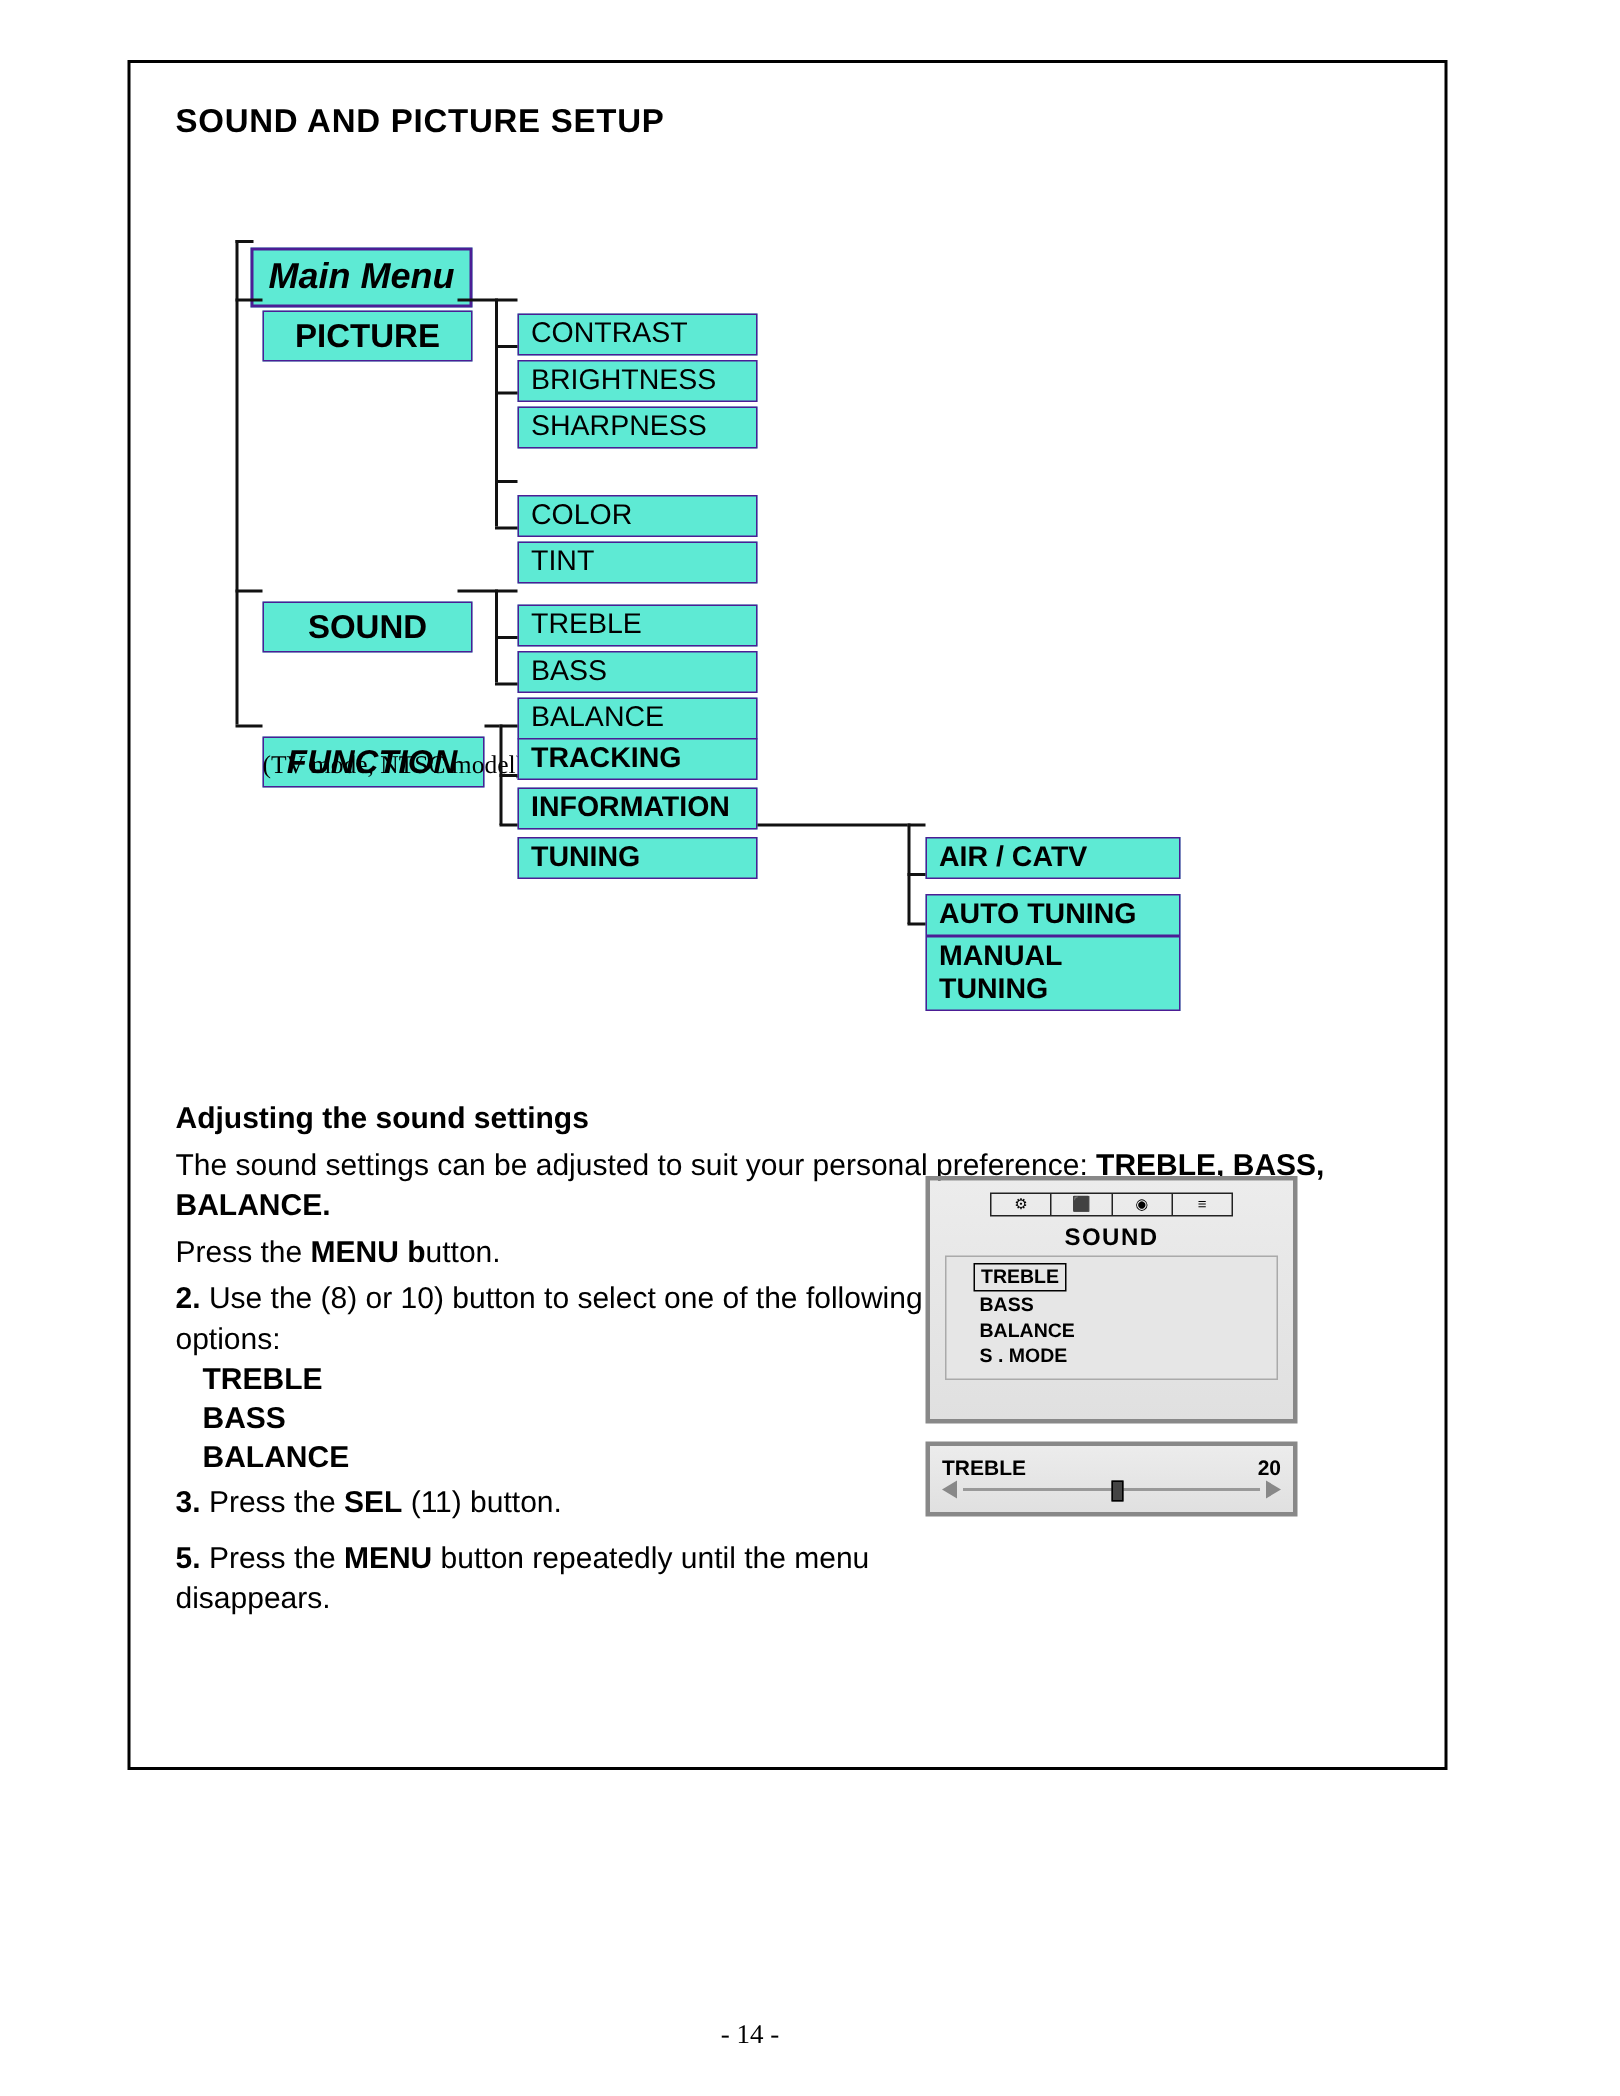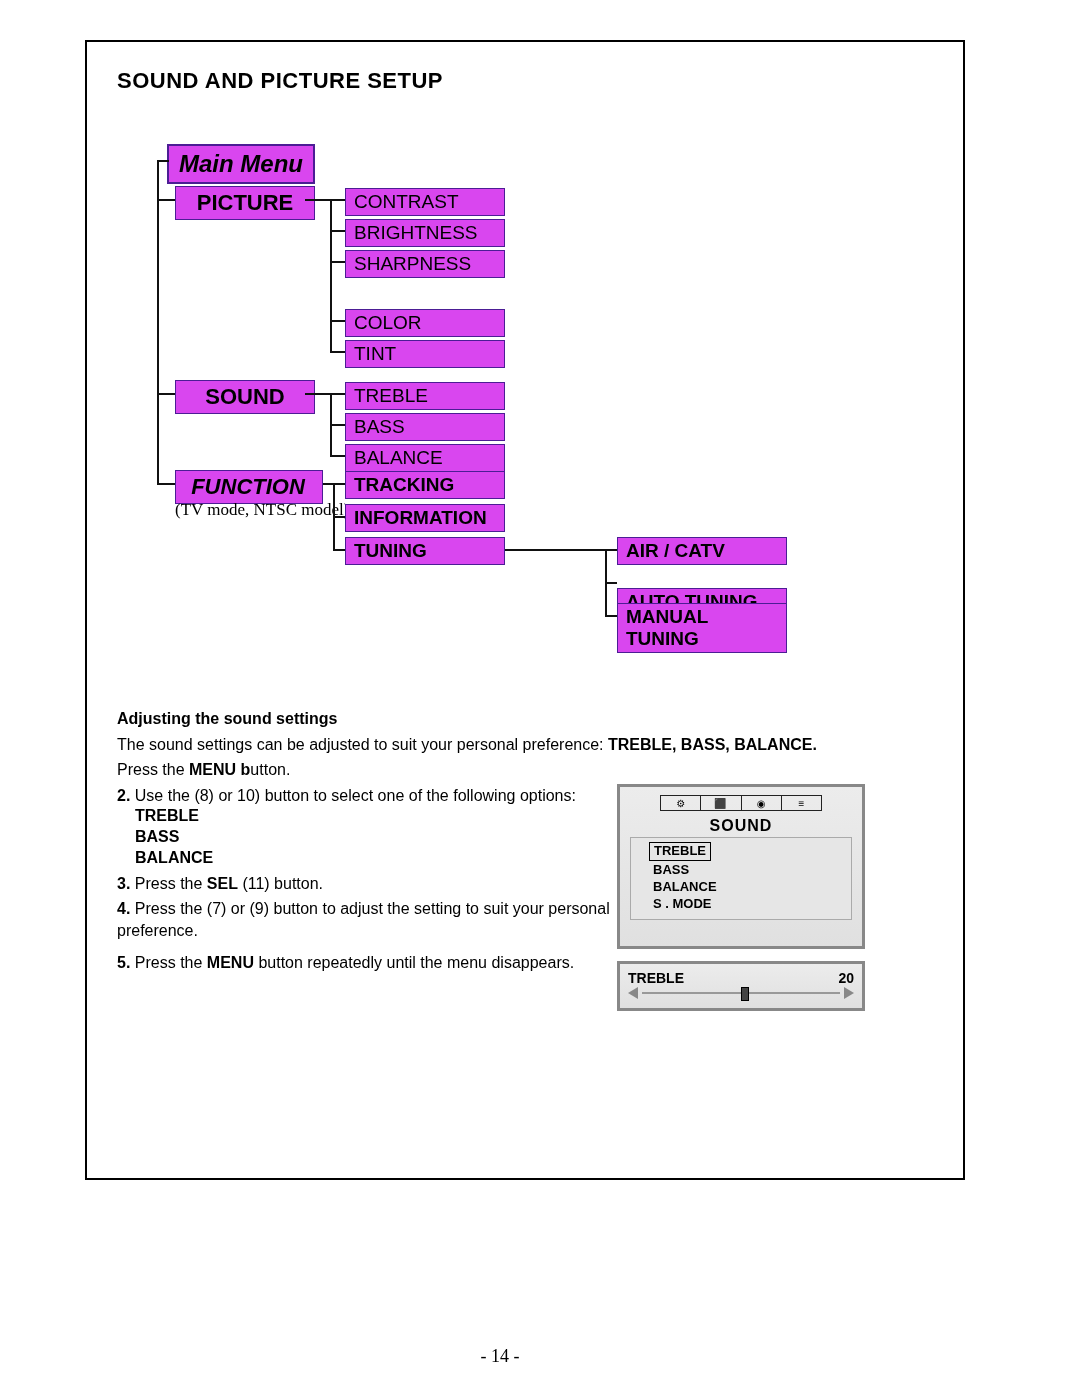--- a/index.html
+++ b/index.html
@@ -35,49 +35,50 @@
 
   
   .tree {
     position: relative;
     width: 820px;
     height: 530px;
     font-family: Arial, Helvetica, sans-serif;
   }
   .mbox {
     position: absolute;
-    background: #d946ef;
+    background: #5eead4;
     border: 1px solid #4c1d95;
     padding: 2px 8px;
     font-size: 19px;
     min-width: 130px;
     box-sizing: border-box;
+    margin-top: 21px;
   }
   .mbox.bold { font-weight: 900; font-size: 22px; padding: 3px 8px; min-width: 140px; }
   .mbox.head { font-weight: 900; font-style: italic; font-size: 24px; padding: 4px 10px; border-width:2px;}
   .note {
     position: absolute;
     font-size: 17px;
     font-family: "Times New Roman", serif;
   }
   
   .hline, .vline {
     position: absolute;
     background: #111;
   }
   .hline { height: 2px; }
   .vline { width: 2px; }
 
   
   .instructions {
     position: absolute;
     left: 30px;
-    top: 666px;
+    top: 691px;
     width: 820px;
-    font-size: 16px;
+    font-size: 20px;
     line-height: 1.35;
   }
   .instructions .sub-title { font-weight: bold; margin-bottom: 4px; }
   .instructions p { margin: 4px 0; }
   .instructions .opts { display:block; font-weight:bold; margin-left:18px; line-height:1.3;}
   .instr-left { width: 510px; }
   .strongInline { font-weight: bold; }
 
   
   .osd {
@@ -220,21 +221,21 @@
       <div class="hline" style="left:216px; top:372px; width:12px;"></div>
       <div class="mbox" style="left:228px; top:360px; width:160px; font-weight:bold;">INFORMATION</div>
       <div class="hline" style="left:216px; top:405px; width:12px;"></div>
       <div class="mbox" style="left:228px; top:393px; width:160px; font-weight:bold;">TUNING</div>
 
       <div class="hline" style="left:388px; top:405px; width:100px;"></div>
       <div class="vline" style="left:488px; top:405px; height:67px;"></div>
       <div class="hline" style="left:488px; top:405px; width:12px;"></div>
       <div class="mbox" style="left:500px; top:393px; width:170px; font-weight:bold;">AIR / CATV</div>
       <div class="hline" style="left:488px; top:438px; width:12px;"></div>
-      <div class="mbox" style="left:500px; top:444px; width:170px; font-weight:bold;">AUTO TUNING</div>
+      <div class="mbox" style="left:500px; top:431px; width:170px; font-weight:bold;">AUTO TUNING</div>
       <div class="hline" style="left:488px; top:471px; width:12px;"></div>
       <div class="mbox" style="left:500px; top:459px; width:170px; font-weight:bold;">MANUAL TUNING</div>
     </div>
 
     <div class="instructions">
       <div class="sub-title">Adjusting the sound settings</div>
       <p>
         <span>The sound settings can be adjusted to suit your personal preference: </span><span class="strongInline">TREBLE, BASS, BALANCE.</span>
       </p>
       <p>
@@ -244,23 +245,20 @@
       <div class="instr-left">
         <p>
           <b>2.</b> <span>Use the (8) or 10) button to select one of the following options:</span>
           <span class="opts">TREBLE</span>
           <span class="opts">BASS</span>
           <span class="opts">BALANCE</span>
         </p>
         <p>
           <b>3.</b> <span>Press the </span><span class="strongInline">SEL</span><span> (11) button.</span>
         </p>
-        <p>
-          <b>4.</b> <span>Press the (7) or (9) button to adjust the setting to suit your personal preference.</span>
-        </p>
         <p style="margin-top:10px;">
           <b>5.</b> <span>Press the </span><span class="strongInline">MENU</span><span> button repeatedly until the menu disappears.</span>
         </p>
       </div>
     </div>
 
     <div class="osd">
       <div class="panel">
         <div class="tabs">
           <span>⚙</span>

